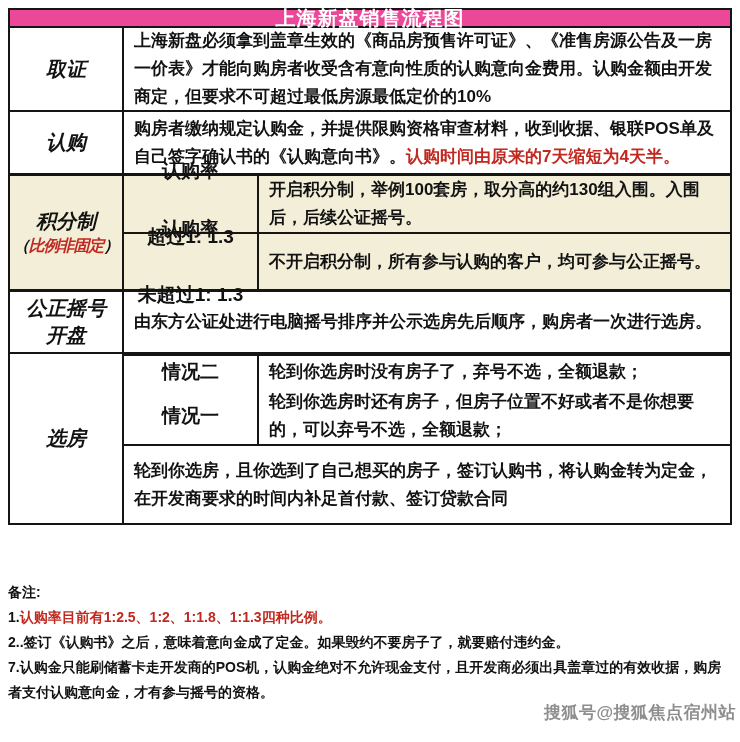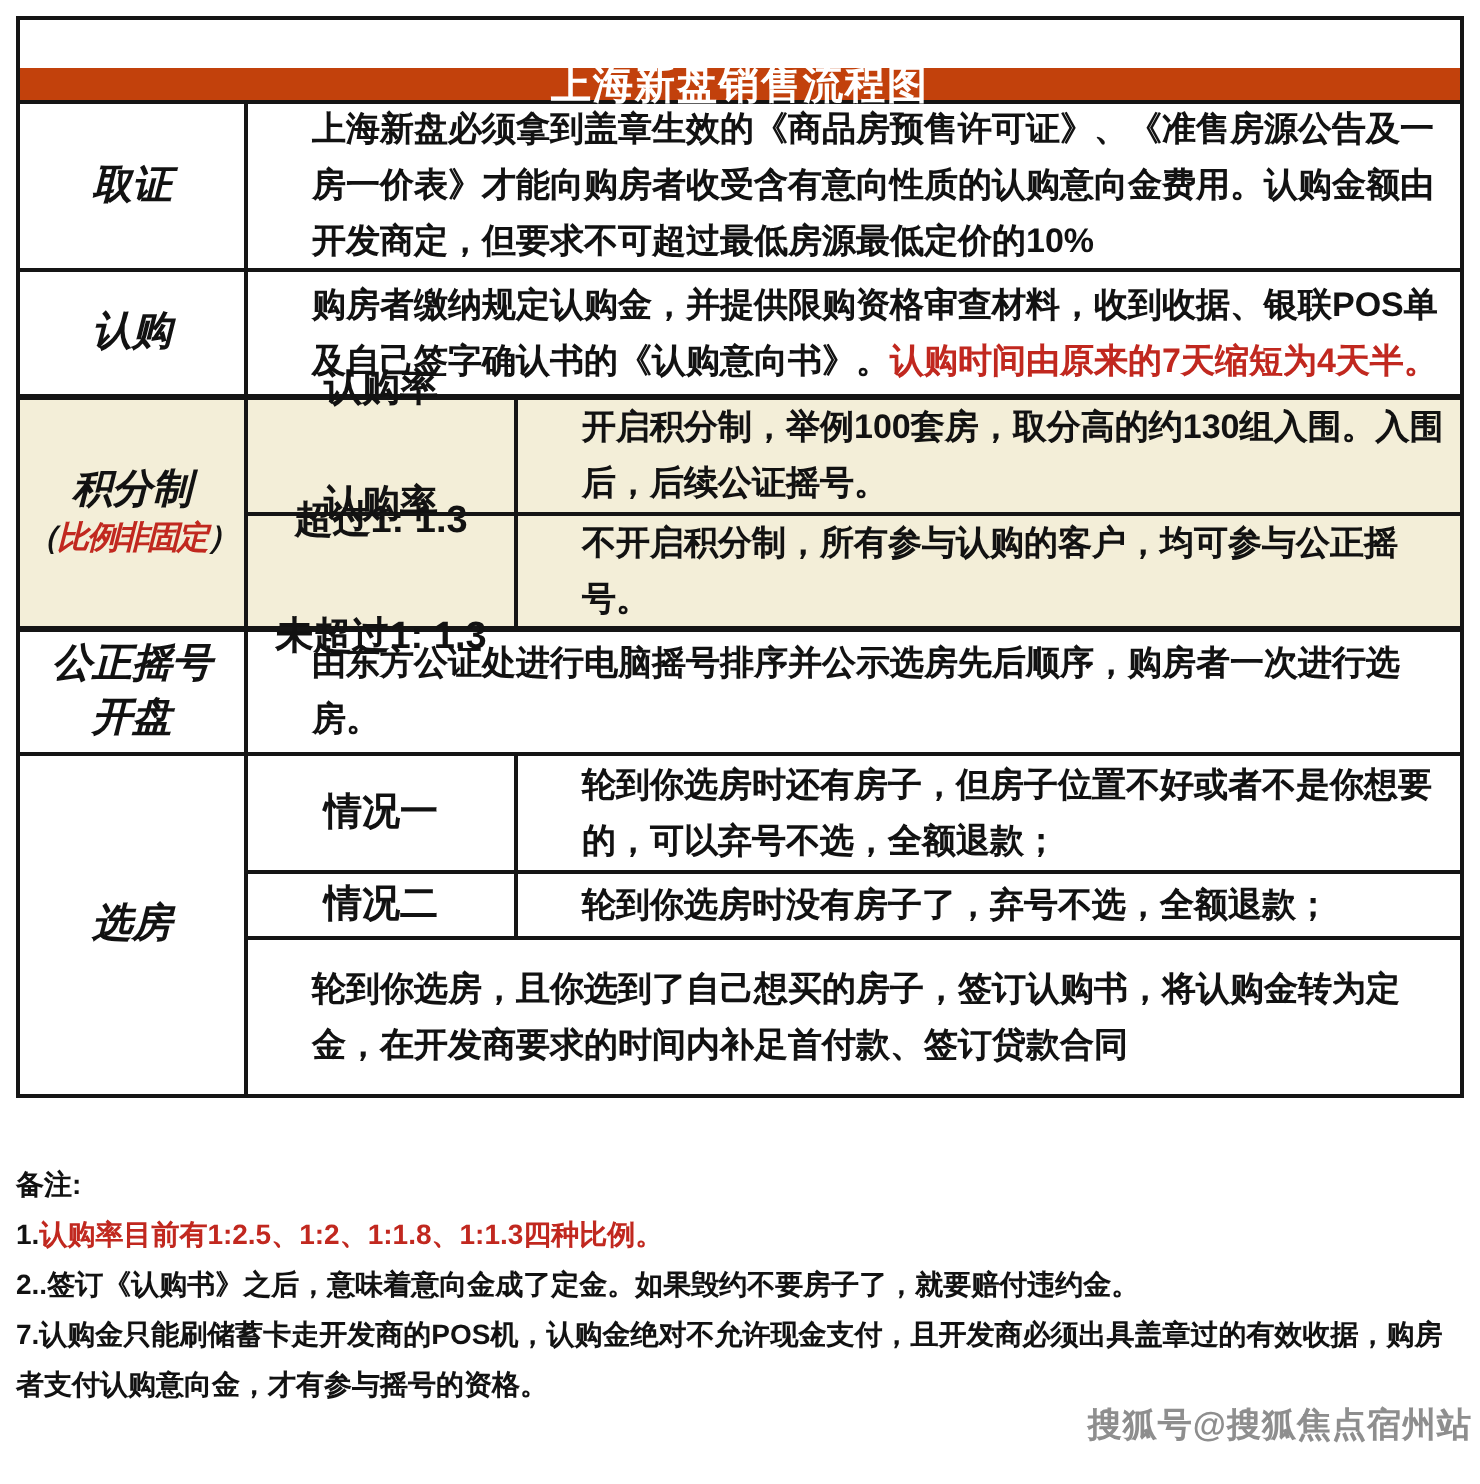--- a/index.html
+++ b/index.html
@@ -21,28 +21,27 @@
     position: absolute;
     left: 8px;
     top: 8px;
     width: 724px;
     border: 2px solid #151515;
     box-sizing: border-box;
     background: #ffffff;
   }
   .thead {
     height: 16px;
-    background: #c2410c;
+    background: #ec4899;
     color: #ffffff;
     display: flex;
     align-items: center;
     justify-content: center;
     font-size: 20px;
     letter-spacing: 1px;
-    margin-top: 24px;
   }
   .row, .subrow, .caserow { display: flex; box-sizing: border-box; }
   .row { border-top: 2px solid #151515; }
   .cell {
     box-sizing: border-box;
     display: flex;
     align-items: center;
   }
   .label {
     width: 114px;
@@ -65,21 +64,20 @@
     line-height: 26px;
     flex-direction: column;
     gap: 40px;
   }
   .desc {
     flex: 1 1 auto;
     padding: 4px 8px 4px 10px;
     font-size: 17px;
     line-height: 28px;
     text-align: left;
-    margin-left: 22px;
   }
   .h-r1 { height: 84px; }
   .h-r2 { height: 63px; }
   .h-r4 { height: 60px; }
   .section-score {
     display: flex;
     border-top: 3px solid #151515;
     border-bottom: 3px solid #151515;
     background: #f3eed8;
   }
@@ -171,30 +169,30 @@
         <span class="lbl-line">开盘</span>
       </div>
       <div class="cell desc">
         <div>由东方公证处进行电脑摇号排序并公示选房先后顺序，购房者一次进行选房。</div>
       </div>
     </div>
 
     <div class="row section-select">
       <div class="cell label">选房</div>
       <div class="section-right">
+        <div class="caserow case2">
+          <div class="cell key">情况二</div>
+          <div class="cell desc">
+            <div>轮到你选房时没有房子了，弃号不选，全额退款；</div>
+          </div>
+        </div>
         <div class="caserow case1">
           <div class="cell key">情况一</div>
           <div class="cell desc">
             <div>轮到你选房时还有房子，但房子位置不好或者不是你想要的，可以弃号不选，全额退款；</div>
-          </div>
-        </div>
-        <div class="caserow case2">
-          <div class="cell key">情况二</div>
-          <div class="cell desc">
-            <div>轮到你选房时没有房子了，弃号不选，全额退款；</div>
           </div>
         </div>
         <div class="caserow case3">
           <div class="cell desc">
             <div>轮到你选房，且你选到了自己想买的房子，签订认购书，将认购金转为定金，在开发商要求的时间内补足首付款、签订贷款合同</div>
           </div>
         </div>
       </div>
     </div>
 

